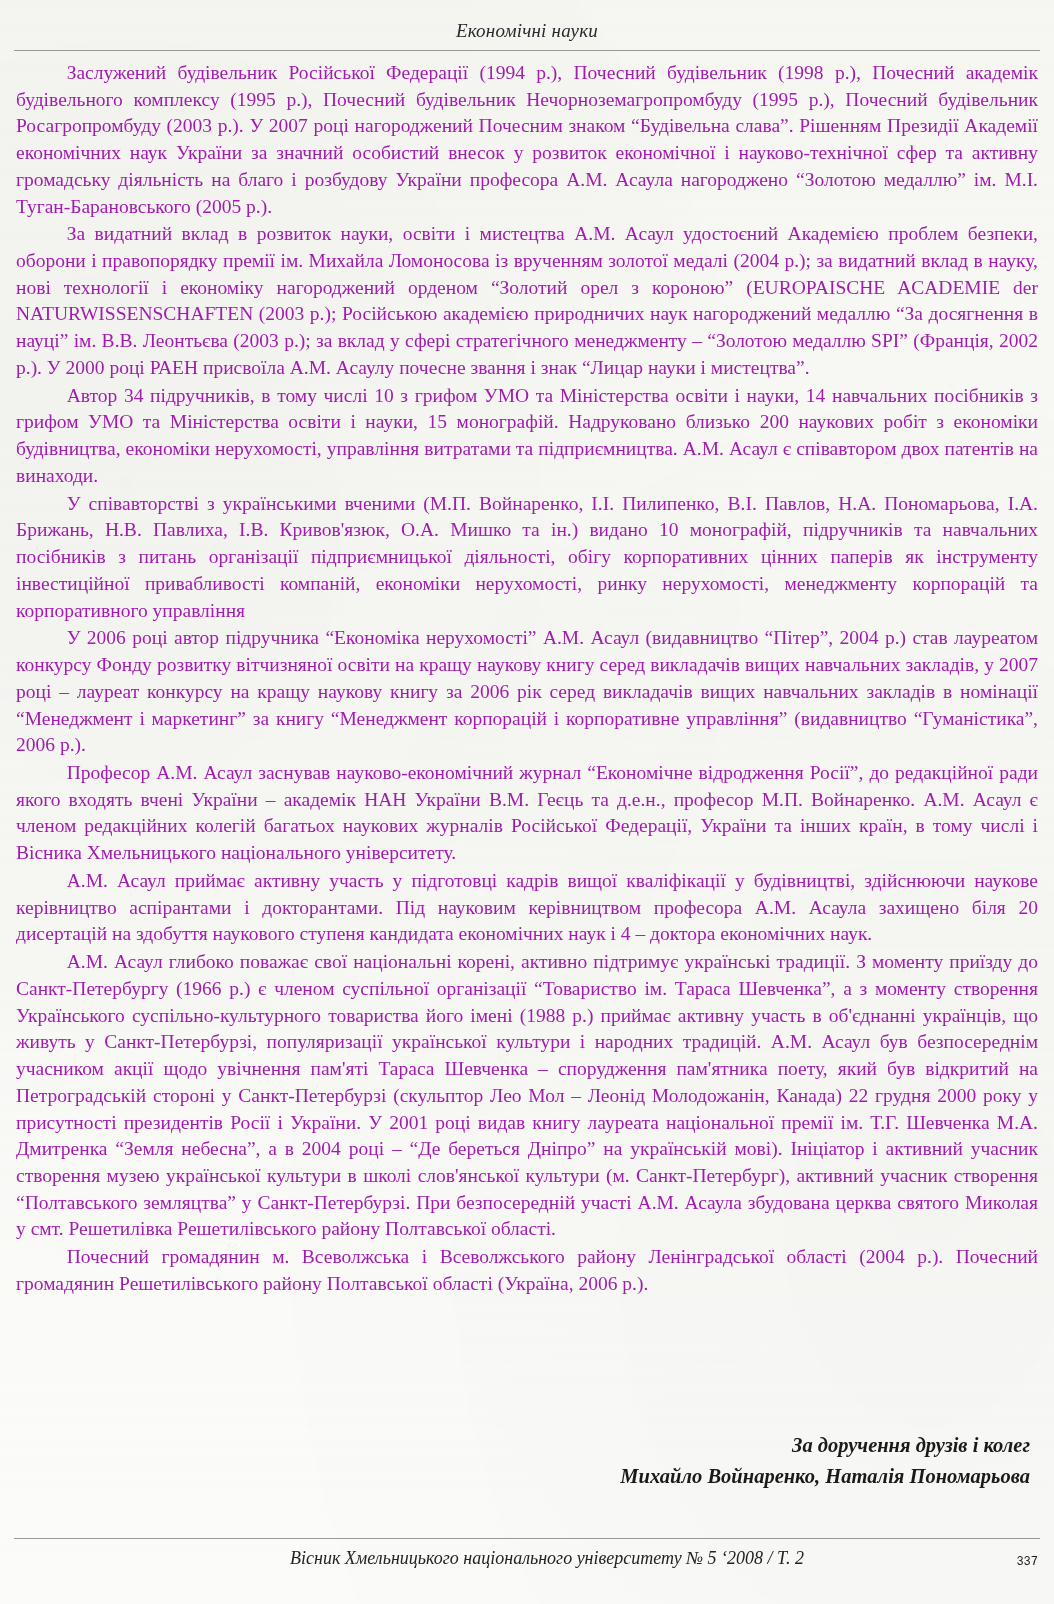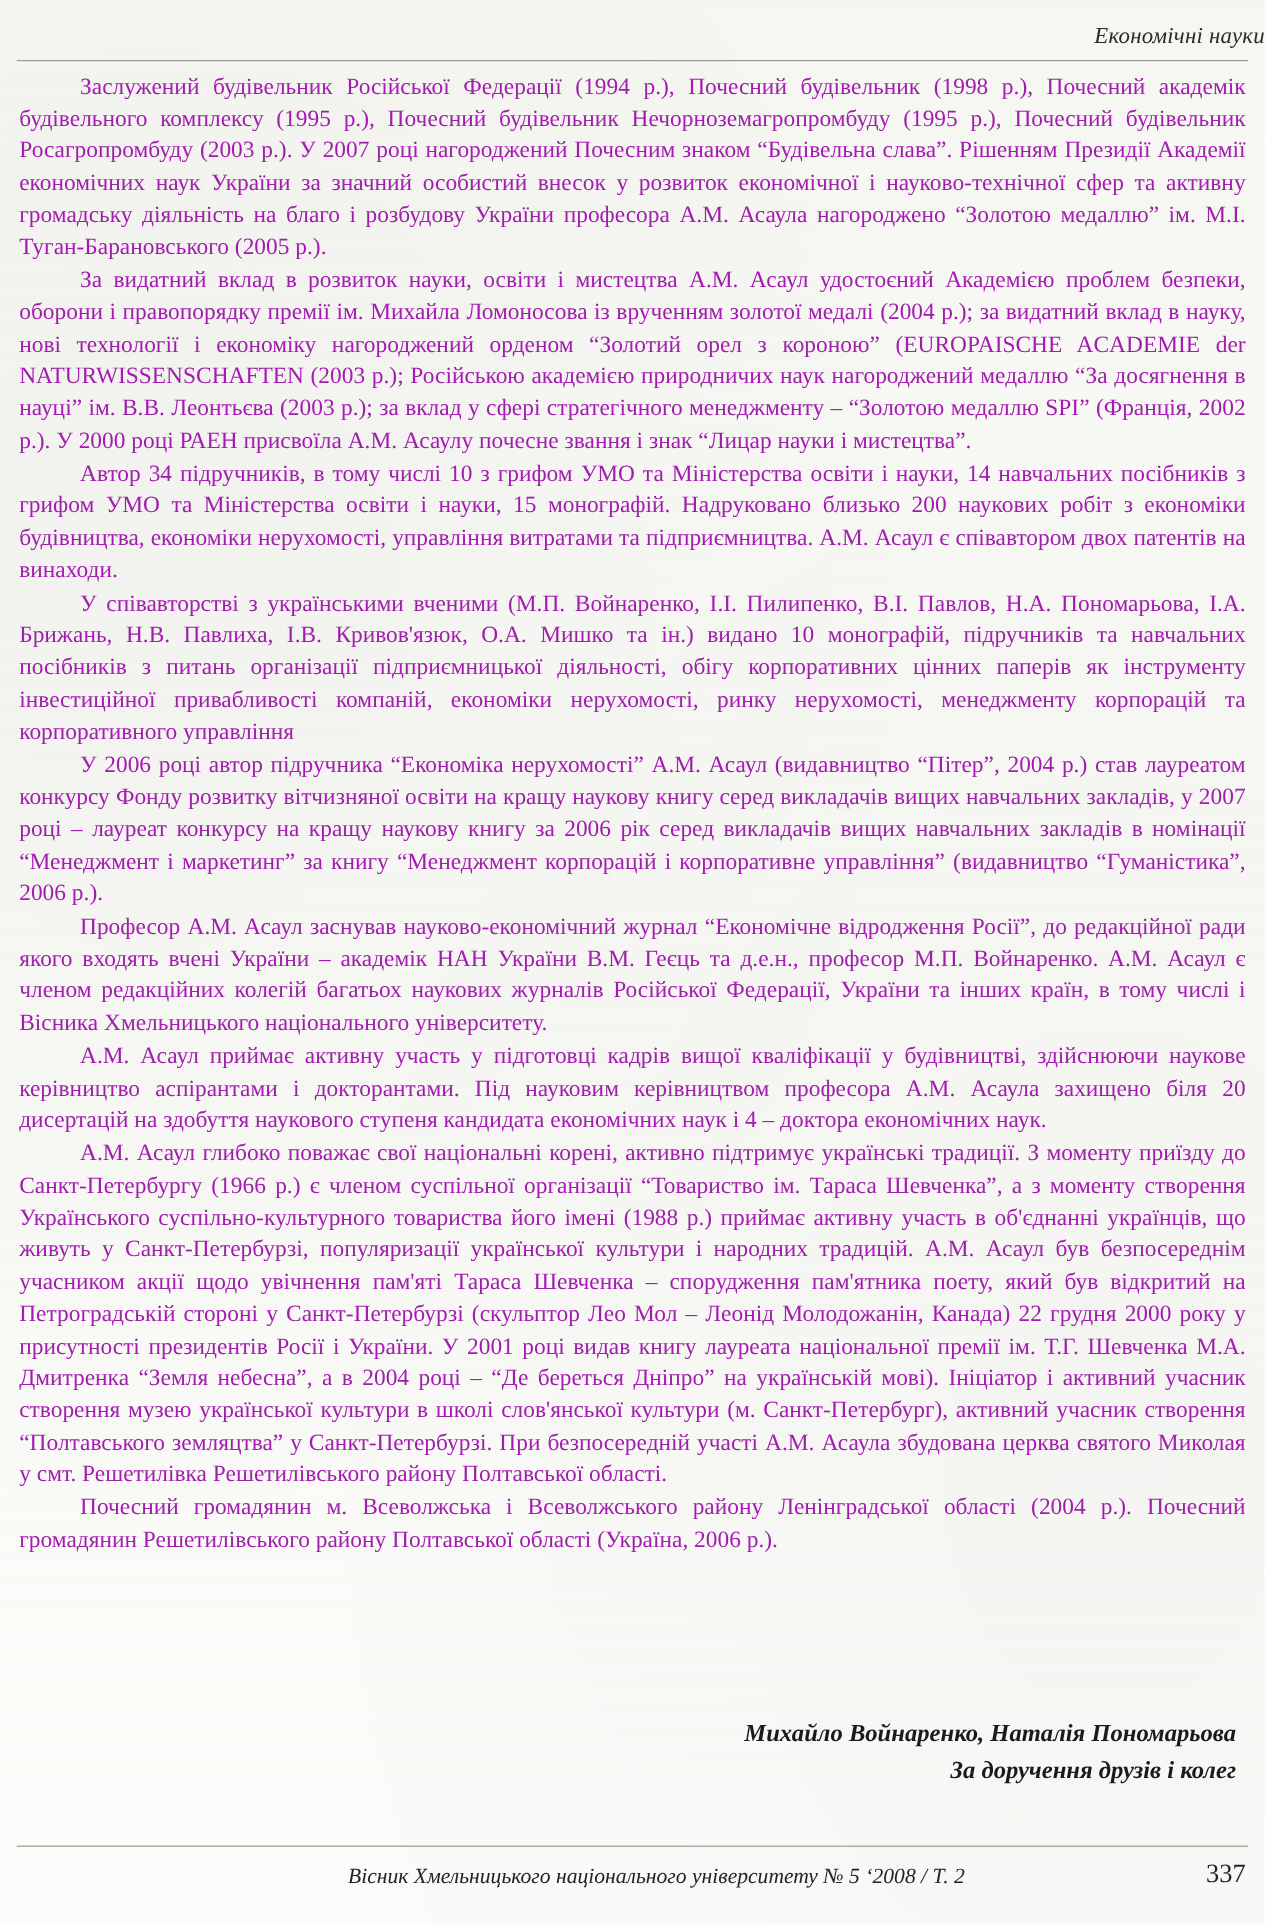--- a/index.html
+++ b/index.html
@@ -30,21 +30,21 @@
       radial-gradient(ellipse at 12% 30%, rgba(0,0,0,0.025), rgba(0,0,0,0) 55%),
       radial-gradient(ellipse at 88% 75%, rgba(0,0,0,0.022), rgba(0,0,0,0) 55%),
       linear-gradient(180deg, rgba(245,245,240,0.5), rgba(255,255,255,0.2));
     mix-blend-mode: multiply;
   }
   .header {
     position: absolute;
     top: 20px;
     left: 0;
     width: 100%;
-    text-align: right;
+    text-align: center;
     font-style: italic;
     font-size: 19px;
     color: #2a2a2a;
     letter-spacing: 0.2px;
   }
   .hrule {
     position: absolute;
     left: 14px;
     width: 1026px;
     height: 1px;
@@ -93,22 +93,22 @@
     font-size: 18px;
     color: #232323;
   }
   .footer .journal {
     font-style: italic;
     flex: 1;
     text-align: center;
     padding-left: 80px;
   }
   .footer .pagenum {
-    font-family: Liberation Serif, serif;
-    font-size: 22px;
+    font-family: Liberation Mono, monospace;
+    font-size: 12px;
     min-width: 40px;
     text-align: right;
   }
 </style>
 </head>
 <body>
 
 <div class="page">
 
   <div class="header">Економічні науки</div>
@@ -120,22 +120,22 @@
     <p>Автор 34 підручників, в тому числі 10 з грифом УМО та Міністерства освіти і науки, 14 навчальних посібників з грифом УМО та Міністерства освіти і науки, 15 монографій. Надруковано близько 200 наукових робіт з економіки будівництва, економіки нерухомості, управління витратами та підприємництва. А.М. Асаул є співавтором двох патентів на винаходи.</p>
     <p>У співавторстві з українськими вченими (М.П. Войнаренко, І.І. Пилипенко, В.І. Павлов, Н.А. Пономарьова, І.А. Брижань, Н.В. Павлиха, І.В. Кривов'язюк, О.А. Мишко та ін.) видано 10 монографій, підручників та навчальних посібників з питань організації підприємницької діяльності, обігу корпоративних цінних паперів як інструменту інвестиційної привабливості компаній, економіки нерухомості, ринку нерухомості, менеджменту корпорацій та корпоративного управління</p>
     <p>У 2006 році автор підручника “Економіка нерухомості” А.М. Асаул (видавництво “Пітер”, 2004 р.) став лауреатом конкурсу Фонду розвитку вітчизняної освіти на кращу наукову книгу серед викладачів вищих навчальних закладів, у 2007 році – лауреат конкурсу на кращу наукову книгу  за 2006 рік серед викладачів вищих навчальних закладів в номінації “Менеджмент і маркетинг” за книгу “Менеджмент корпорацій і корпоративне управління” (видавництво “Гуманістика”, 2006 р.).</p>
     <p>Професор А.М. Асаул заснував науково-економічний журнал “Економічне відродження Росії”, до редакційної ради якого входять вчені України – академік НАН України В.М. Геєць та д.е.н., професор М.П. Войнаренко. А.М. Асаул є членом редакційних колегій багатьох наукових журналів Російської Федерації, України та інших країн, в тому числі і Вісника Хмельницького національного університету.</p>
     <p>А.М. Асаул приймає активну участь у підготовці кадрів вищої кваліфікації у будівництві, здійснюючи наукове керівництво аспірантами і докторантами. Під науковим керівництвом професора А.М. Асаула захищено біля 20 дисертацій на здобуття наукового ступеня кандидата економічних наук і 4 – доктора економічних наук.</p>
     <p>А.М. Асаул глибоко поважає свої національні корені, активно підтримує українські традиції. З моменту приїзду до Санкт-Петербургу (1966 р.) є членом суспільної організації “Товариство ім. Тараса Шевченка”, а з моменту створення Українського суспільно-культурного товариства його імені (1988 р.) приймає активну участь в об'єднанні українців, що живуть у Санкт-Петербурзі, популяризації української культури і народних традицій. А.М. Асаул був безпосереднім учасником акції щодо увічнення пам'яті Тараса Шевченка – спорудження пам'ятника поету, який був відкритий на Петроградській стороні у Санкт-Петербурзі (скульптор Лео Мол – Леонід Молодожанін, Канада) 22 грудня 2000 року у присутності президентів Росії і України. У 2001 році видав книгу лауреата національної премії ім. Т.Г. Шевченка М.А. Дмитренка “Земля небесна”, а в 2004 році – “Де береться Дніпро” на українській мові). Ініціатор і активний учасник створення музею української культури в школі слов'янської культури (м. Санкт-Петербург), активний учасник створення “Полтавського земляцтва” у Санкт-Петербурзі. При безпосередній участі А.М. Асаула збудована церква святого Миколая у смт. Решетилівка Решетилівського району Полтавської області.</p>
     <p>Почесний громадянин м. Всеволжська і Всеволжського району Ленінградської області (2004 р.). Почесний громадянин Решетилівського району Полтавської області (Україна, 2006 р.).</p>
   </div>
 
   <div class="signature">
+    <div>За доручення друзів і колег</div>
     <div>Михайло Войнаренко, Наталія Пономарьова</div>
-    <div>За доручення друзів і колег</div>
   </div>
 
   <div class="hrule bottom"></div>
   <div class="footer">
     <div class="journal">Вісник Хмельницького національного університету № 5 ‘2008 / Т. 2</div>
     <div class="pagenum">337</div>
   </div>
 
 </div>
 

